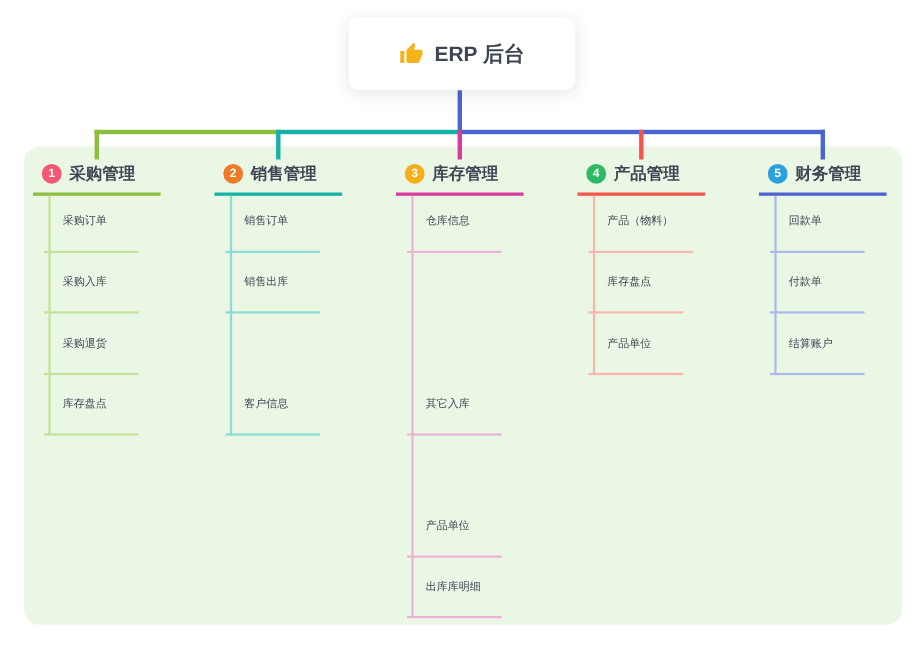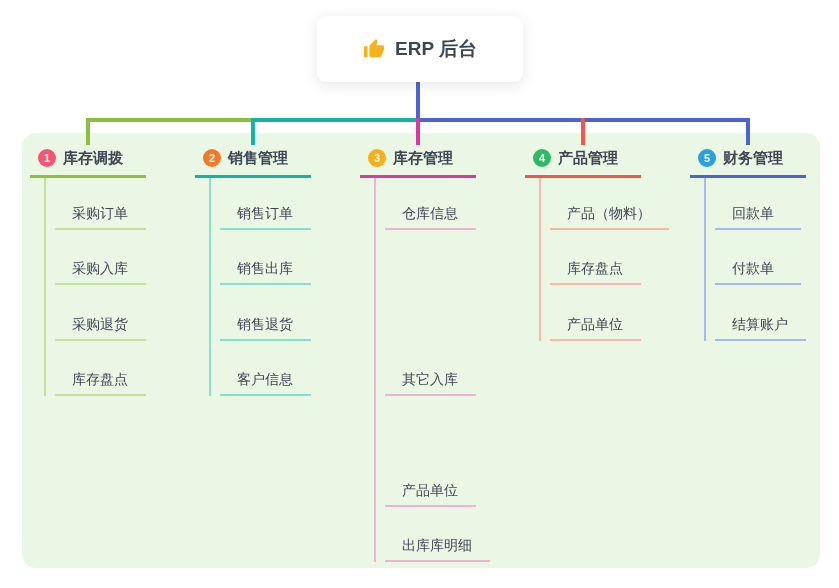--- a/index.html
+++ b/index.html
@@ -26,23 +26,23 @@
   .badge{
     position:absolute;left:16px;top:16px;width:18px;height:18px;border-radius:50%;
     background:var(--badge);color:#fff;font-size:11px;font-weight:700;
     display:flex;align-items:center;justify-content:center;
   }
   .btitle{position:absolute;left:41px;top:16px;font-size:15px;font-weight:600;white-space:nowrap;cursor:pointer;}
   .uline{position:absolute;left:8px;top:42px;width:116px;height:3px;background:var(--c);}
   .vline{position:absolute;left:22px;top:45px;width:2px;background:var(--t);}
   .h3{height:163px;} .h4{height:218px;} .h7{height:384px;}
   .child{
-    position:absolute;left:33px;box-sizing:border-box;height:32px;min-width:86px;
-    padding:0 18px 5px 17px;border-bottom:2px solid var(--t);
-    display:flex;align-items:flex-end;font-size:14px;white-space:nowrap;cursor:pointer;
+    position:absolute;left:18px;box-sizing:border-box;height:32px;min-width:86px;
+    padding:0 18px 20px 17px;border-bottom:2px solid var(--t);
+    display:flex;align-items:flex-end;font-size:10px;white-space:nowrap;cursor:pointer;
   }
   .r0{top:65px}.r1{top:120px}.r2{top:176px}.r3{top:231px}.r4{top:287px}.r5{top:342px}.r6{top:397px}
 </style>
 </head>
 <body>
 
 <div class="stage" style="color: rgb(61, 70, 83);">
 
   <div class="root-card">
     <span class="thumb">
@@ -56,38 +56,37 @@
   <div class="line stem" style="background: rgb(76, 99, 210);"></div>
   <div class="line bus seg-a" style="background: rgb(139, 192, 62);"></div>
   <div class="line bus seg-b" style="background: rgb(22, 178, 165);"></div>
   <div class="line bus seg-c" style="background: rgb(76, 99, 210);"></div>
 
   <div class="panel" style="background: rgb(235, 247, 229);"></div>
 
   <div class="branch" style="left: 22px; --c: #8bc03e; --t: #c3e198; --badge: #f25873;">
     <span class="drop"></span>
     <span class="badge">1</span>
-    <span class="btitle">库存调拨</span>
+    <span class="btitle">采购管理</span>
     <span class="uline"></span>
     <span class="vline h4"></span>
     <div class="child r0">采购订单</div>
     <div class="child r1">采购入库</div>
     <div class="child r2">采购退货</div>
     <div class="child r3">库存盘点</div>
   </div>
 
   <div class="branch" style="left: 187px; --c: #16b2a5; --t: #8adcd4; --badge: #f07a28;">
     <span class="drop"></span>
     <span class="badge">2</span>
     <span class="btitle">销售管理</span>
     <span class="uline"></span>
     <span class="vline h4"></span>
     <div class="child r0">销售订单</div>
     <div class="child r1">销售出库</div>
-    <div class="child r2">销售退货</div>
     <div class="child r3">客户信息</div>
   </div>
 
   <div class="branch" style="left: 352px; --c: #d83a9d; --t: #ecb3d5; --badge: #f8ae17;">
     <span class="drop"></span>
     <span class="badge">3</span>
     <span class="btitle">库存管理</span>
     <span class="uline"></span>
     <span class="vline h7"></span>
     <div class="child r0">仓库信息</div>

